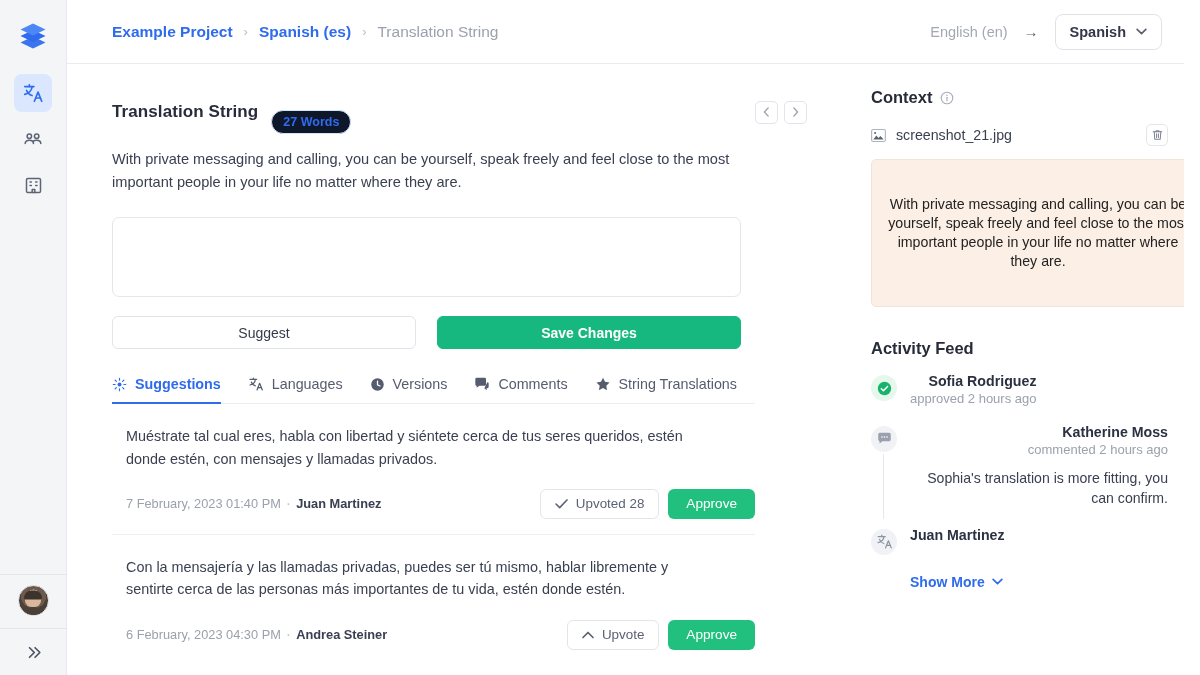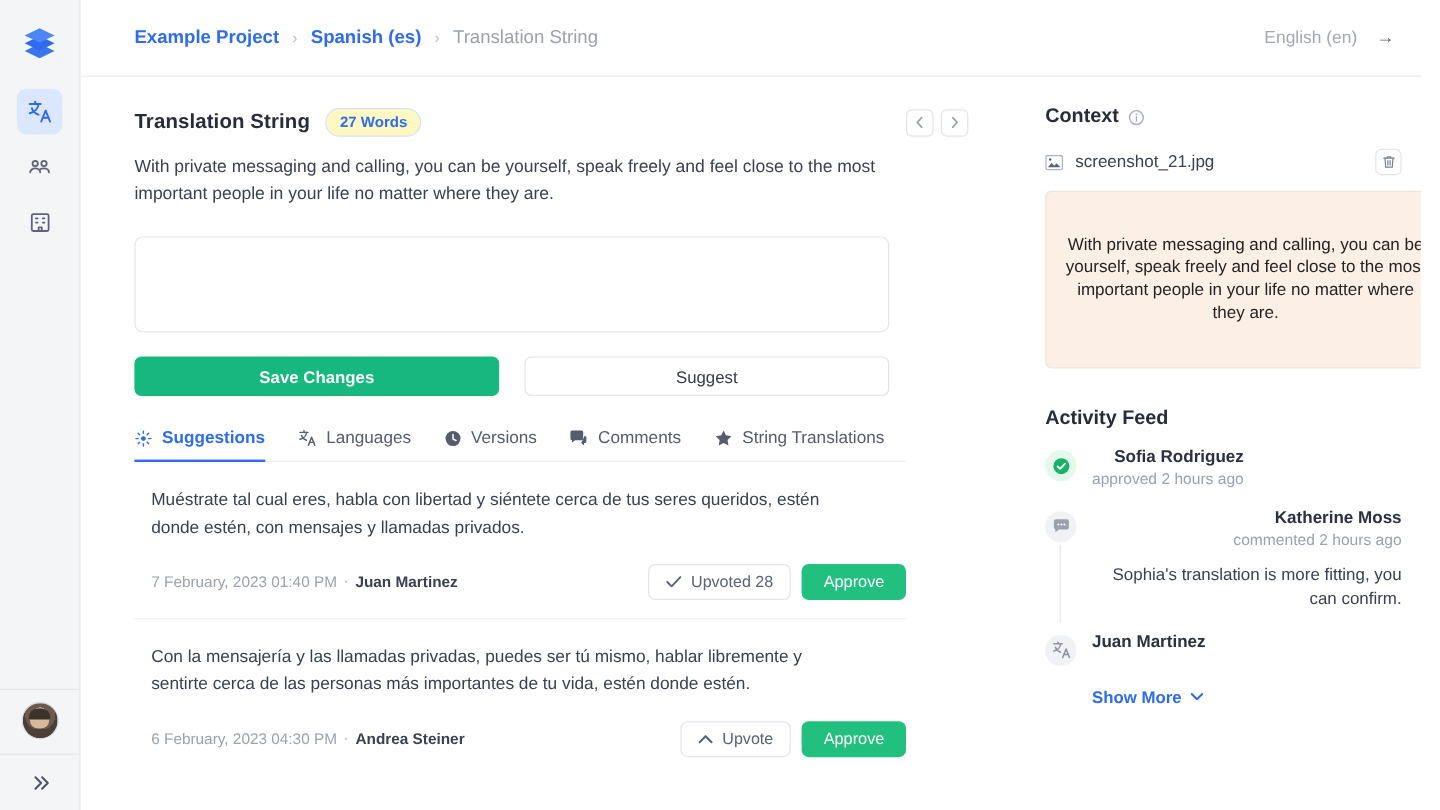--- a/index.html
+++ b/index.html
@@ -89,24 +89,24 @@
   
   .body { flex: 1; display: flex; min-height: 0; }
   .main { width: 780px; flex: 0 0 780px; padding: 26px 40px 0 45px; overflow: hidden; }
   .aside { flex: 1; padding: 24px 16px 0 24px; overflow: hidden; }
 
   
   .main-head { display: flex; align-items: center; }
   .main-title { font-size: 17px; font-weight: 700; color: #262c3a; letter-spacing: .1px; }
   .words-badge {
     margin-left: 13px;
-    background: #fef9c3; color: #2f6bed;
+    background: #0f172a; color: #2f6bed;
     border: 1px solid #d4e2fc;
     border-radius: 13px; padding: 4px 11px;
-    font-size: 12.5px; font-weight: 600;
+    font-size: 12.5px; font-weight: 600; margin-top: 20px;
   }
   .pager { margin-left: auto; display: flex; gap: 6px; }
   .pager-btn {
     width: 23px; height: 23px; border: 1px solid #e2e4e9; border-radius: 5px;
     background: #fff; display: flex; align-items: center; justify-content: center;
     color: #9ba1ad; font-size: 11px; cursor: pointer;
   }
   .source-text {
     margin-top: 14px; font-size: 14.6px; line-height: 1.55;
     color: #3a4051; max-width: 632px;
@@ -284,20 +284,28 @@
       <div class="crumbs">
         <span class="crumb-link">Example Project</span>
         <span class="crumb-sep">›</span>
         <span class="crumb-link">Spanish (es)</span>
         <span class="crumb-sep">›</span>
         <span class="crumb-cur">Translation String</span>
       </div>
       <div class="topbar-right">
         <span class="lang-from">English (en)</span>
         <span class="lang-arrow">→</span>
+        <div class="lang-select">
+          <span>Spanish</span>
+          <span class="chev">
+            <svg width="11" height="7" viewBox="0 0 12 8" fill="none" stroke="currentColor" stroke-width="1.9" stroke-linecap="round" stroke-linejoin="round">
+                <path d="M1 1.5l5 5 5-5"></path>
+              </svg>
+          </span>
+        </div>
       </div>
     </div>
 
     <div class="body">
 
       <div class="main">
 
         <div class="main-head">
           <span class="main-title">Translation String</span>
           <span class="words-badge">27 Words</span>
@@ -313,22 +321,22 @@
                 </svg>
             </div>
           </div>
         </div>
 
         <div class="source-text">With private messaging and calling, you can be yourself, speak freely and feel close to the most important people in your life no matter where they are.</div>
 
         <textarea class="editor" placeholder="" style=""></textarea>
 
         <div class="btn-row">
+          <div class="btn btn-suggest">Suggest</div>
           <div class="btn btn-save">Save Changes</div>
-          <div class="btn btn-suggest">Suggest</div>
         </div>
 
         <div class="tabs">
           <div class="tab active">
             <span class="ti">
               <svg width="15" height="15" viewBox="0 0 24 24" fill="none" stroke="currentColor" stroke-width="1.9" stroke-linecap="round">
                 <circle cx="12" cy="12" r="3.2" fill="currentColor" stroke="none"></circle>
                 <path d="M12 2v3M12 19v3M2 12h3M19 12h3M5 5l2 2M17 17l2 2M19 5l-2 2M7 17l-2 2"></path>
               </svg>
             </span>

